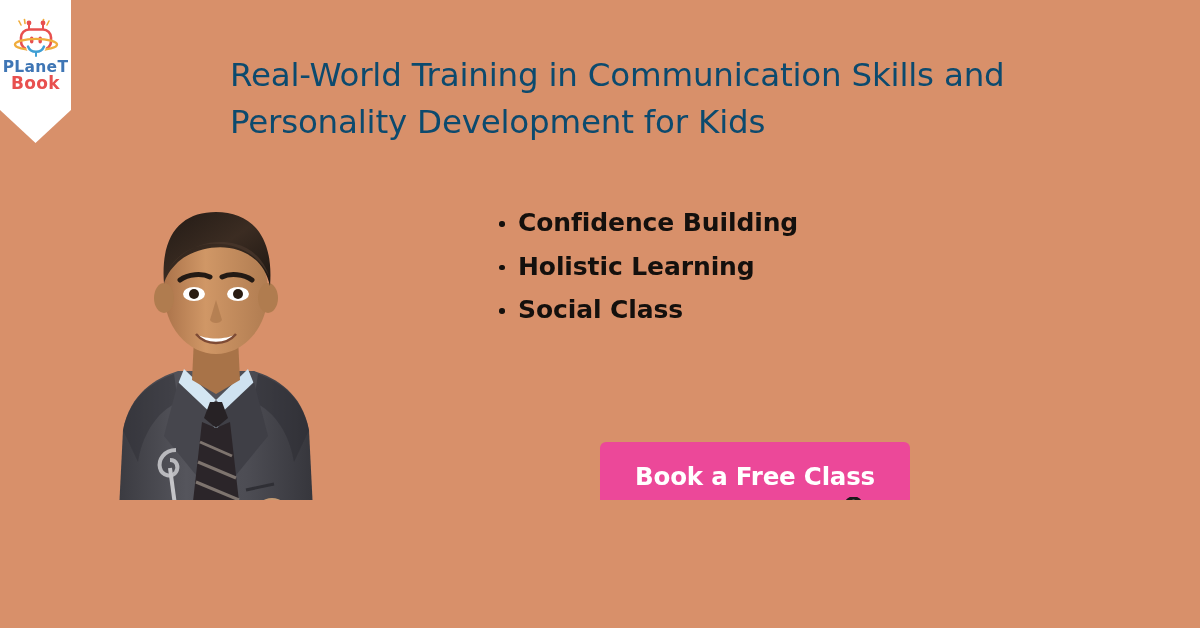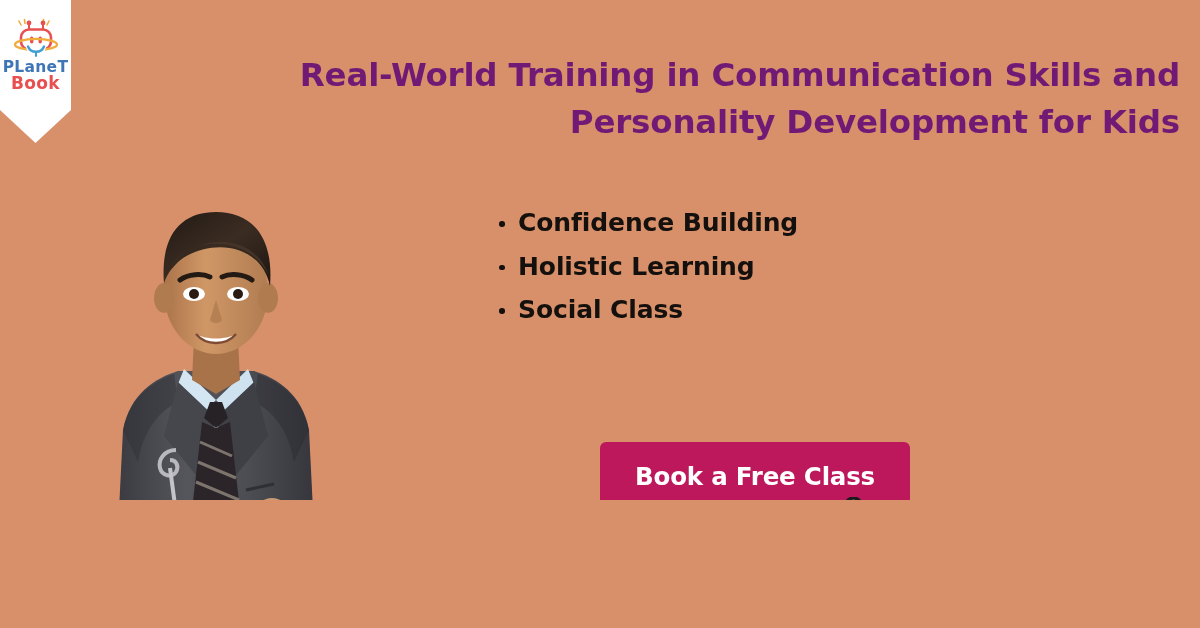--- a/index.html
+++ b/index.html
@@ -68,27 +68,27 @@
     letter-spacing: 0.3px;
     color: #e8504f;
   }
 
   
   .headline {
     position: absolute;
     left: 230px;
     top: 52px;
     width: 950px;
-    text-align: right;
+    text-align: left;
     font-family: "DejaVu Sans", sans-serif;
     font-size: 32.5px;
-    font-weight: 700;
+    font-weight: 400;
     line-height: 1.44;
     letter-spacing: -0.2px;
-    color: #701a75;
+    color: #0c4a6e;
   }
 
   
   .feature-list {
     position: absolute;
     left: 496px;
     top: 208px;
     list-style: none;
   }
 
@@ -122,21 +122,21 @@
     top: 442px;
     width: 310px;
     height: 75px;
   }
 
   .cta-button {
     width: 310px;
     height: 75px;
     border: none;
     border-radius: 6px;
-    background: #be185d;
+    background: #ec4899;
     color: #ffffff;
     font-family: "DejaVu Sans", sans-serif;
     font-size: 24.5px;
     font-weight: 700;
     letter-spacing: -0.2px;
     cursor: pointer;
     display: flex;
     align-items: center;
     justify-content: center;
     padding-bottom: 6px;

